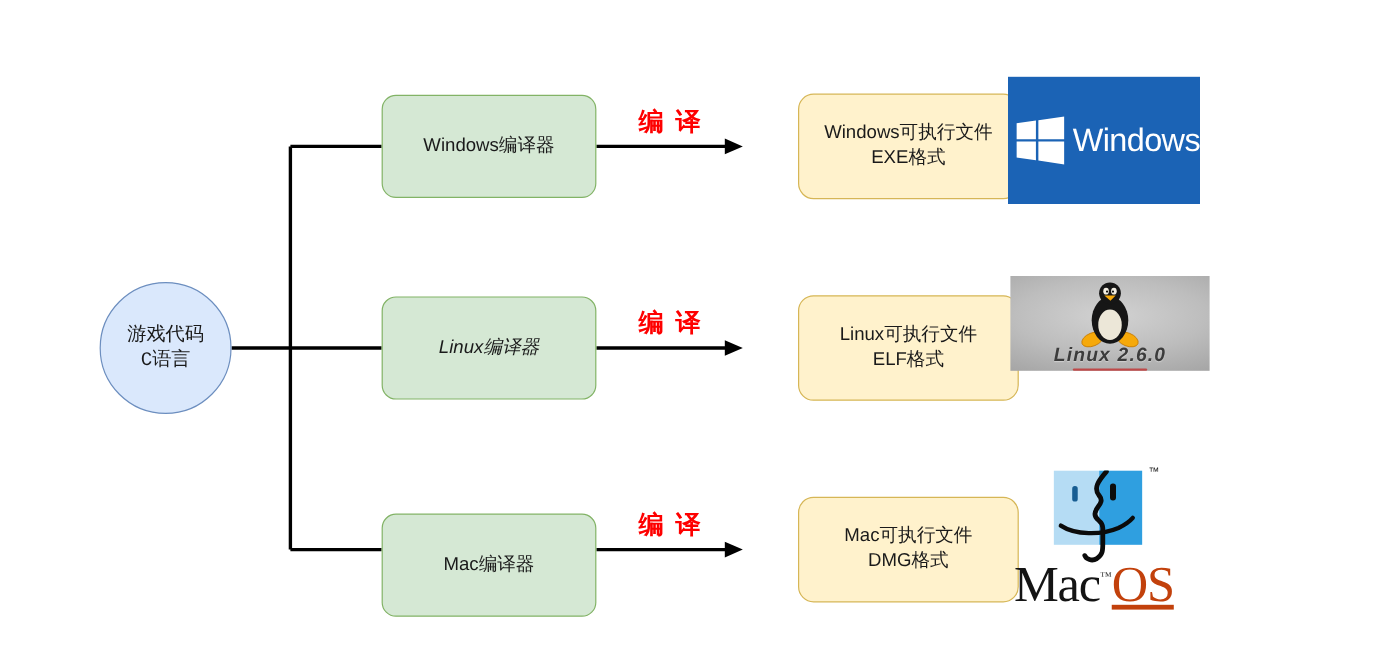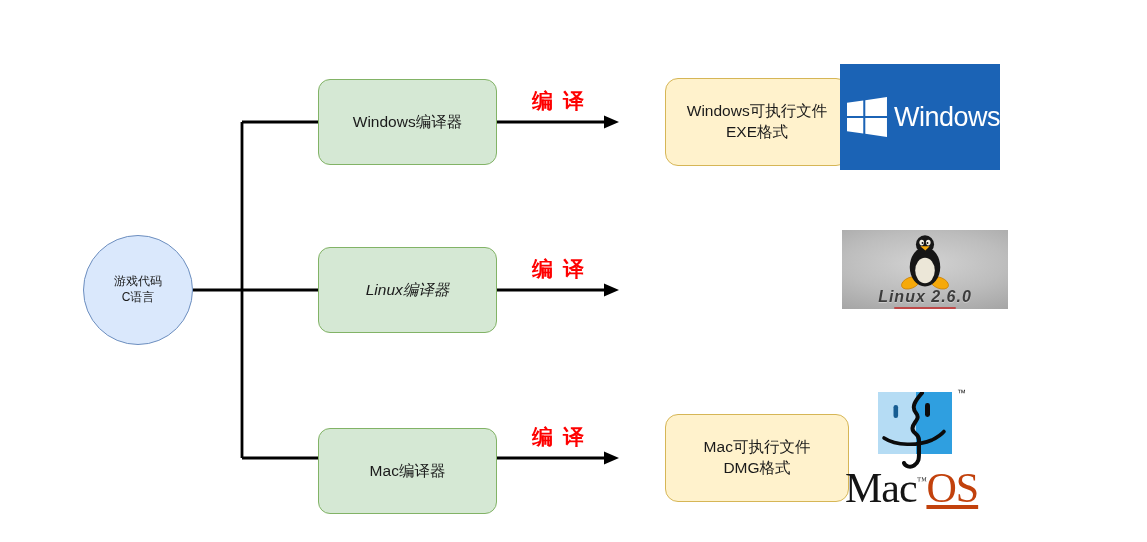--- a/index.html
+++ b/index.html
@@ -9,21 +9,21 @@
   }
   svg.connectors { position:absolute; left:0; top:0; }
 
   .node {
     position:absolute; display:flex; flex-direction:column;
     align-items:center; justify-content:center; text-align:center;
     box-sizing:border-box; line-height:1.3;
   }
   .source {
     left:83px; top:235px; width:110px; height:110px; border-radius:50%;
-    background:#dae8fc; border:1.5px solid #6c8ebf; font-size:12px;
+    background:#dae8fc; border:1.5px solid #6c8ebf; font-size:16px;font-family:Liberation Mono, monospace;
   }
   .compiler {
     left:318px; width:179px; height:86px; border-radius:12px;
     background:#d5e8d4; border:1.5px solid #82b366; font-size:15.5px;
   }
   .output {
     left:621px; width:184px; height:88px; border-radius:13px;
     background:#fff2cc; border:1.5px solid #d6b656; font-size:15.5px; line-height:1.35;margin-left:44px;
   }
   .r1 { top:79px; }  .r2 { top:247px;font-style:italic; }  .r3 { top:428px; }
@@ -110,20 +110,24 @@
   </div>
 
   <div class="edge-label e1">编 译</div>
   <div class="edge-label e2">编 译</div>
   <div class="edge-label e3">编 译</div>
 
   <div class="node output o1">
     <div>Windows可执行文件</div>
     <div>EXE格式</div>
   </div>
+  <div class="node output o2">
+    <div>Linux可执行文件</div>
+    <div>ELF格式</div>
+  </div>
   <div class="node output o3">
     <div>Mac可执行文件</div>
     <div>DMG格式</div>
   </div>
 
   <div class="win-logo">
     <svg viewBox="0 0 88 88" width="42" height="42">
       <g fill="#ffffff">
         <polygon points="0,12.4 35.8,7.5 35.8,41.8 0,41.8"></polygon>
         <polygon points="40.3,6.9 88,0 88,41.8 40.3,41.8"></polygon>

